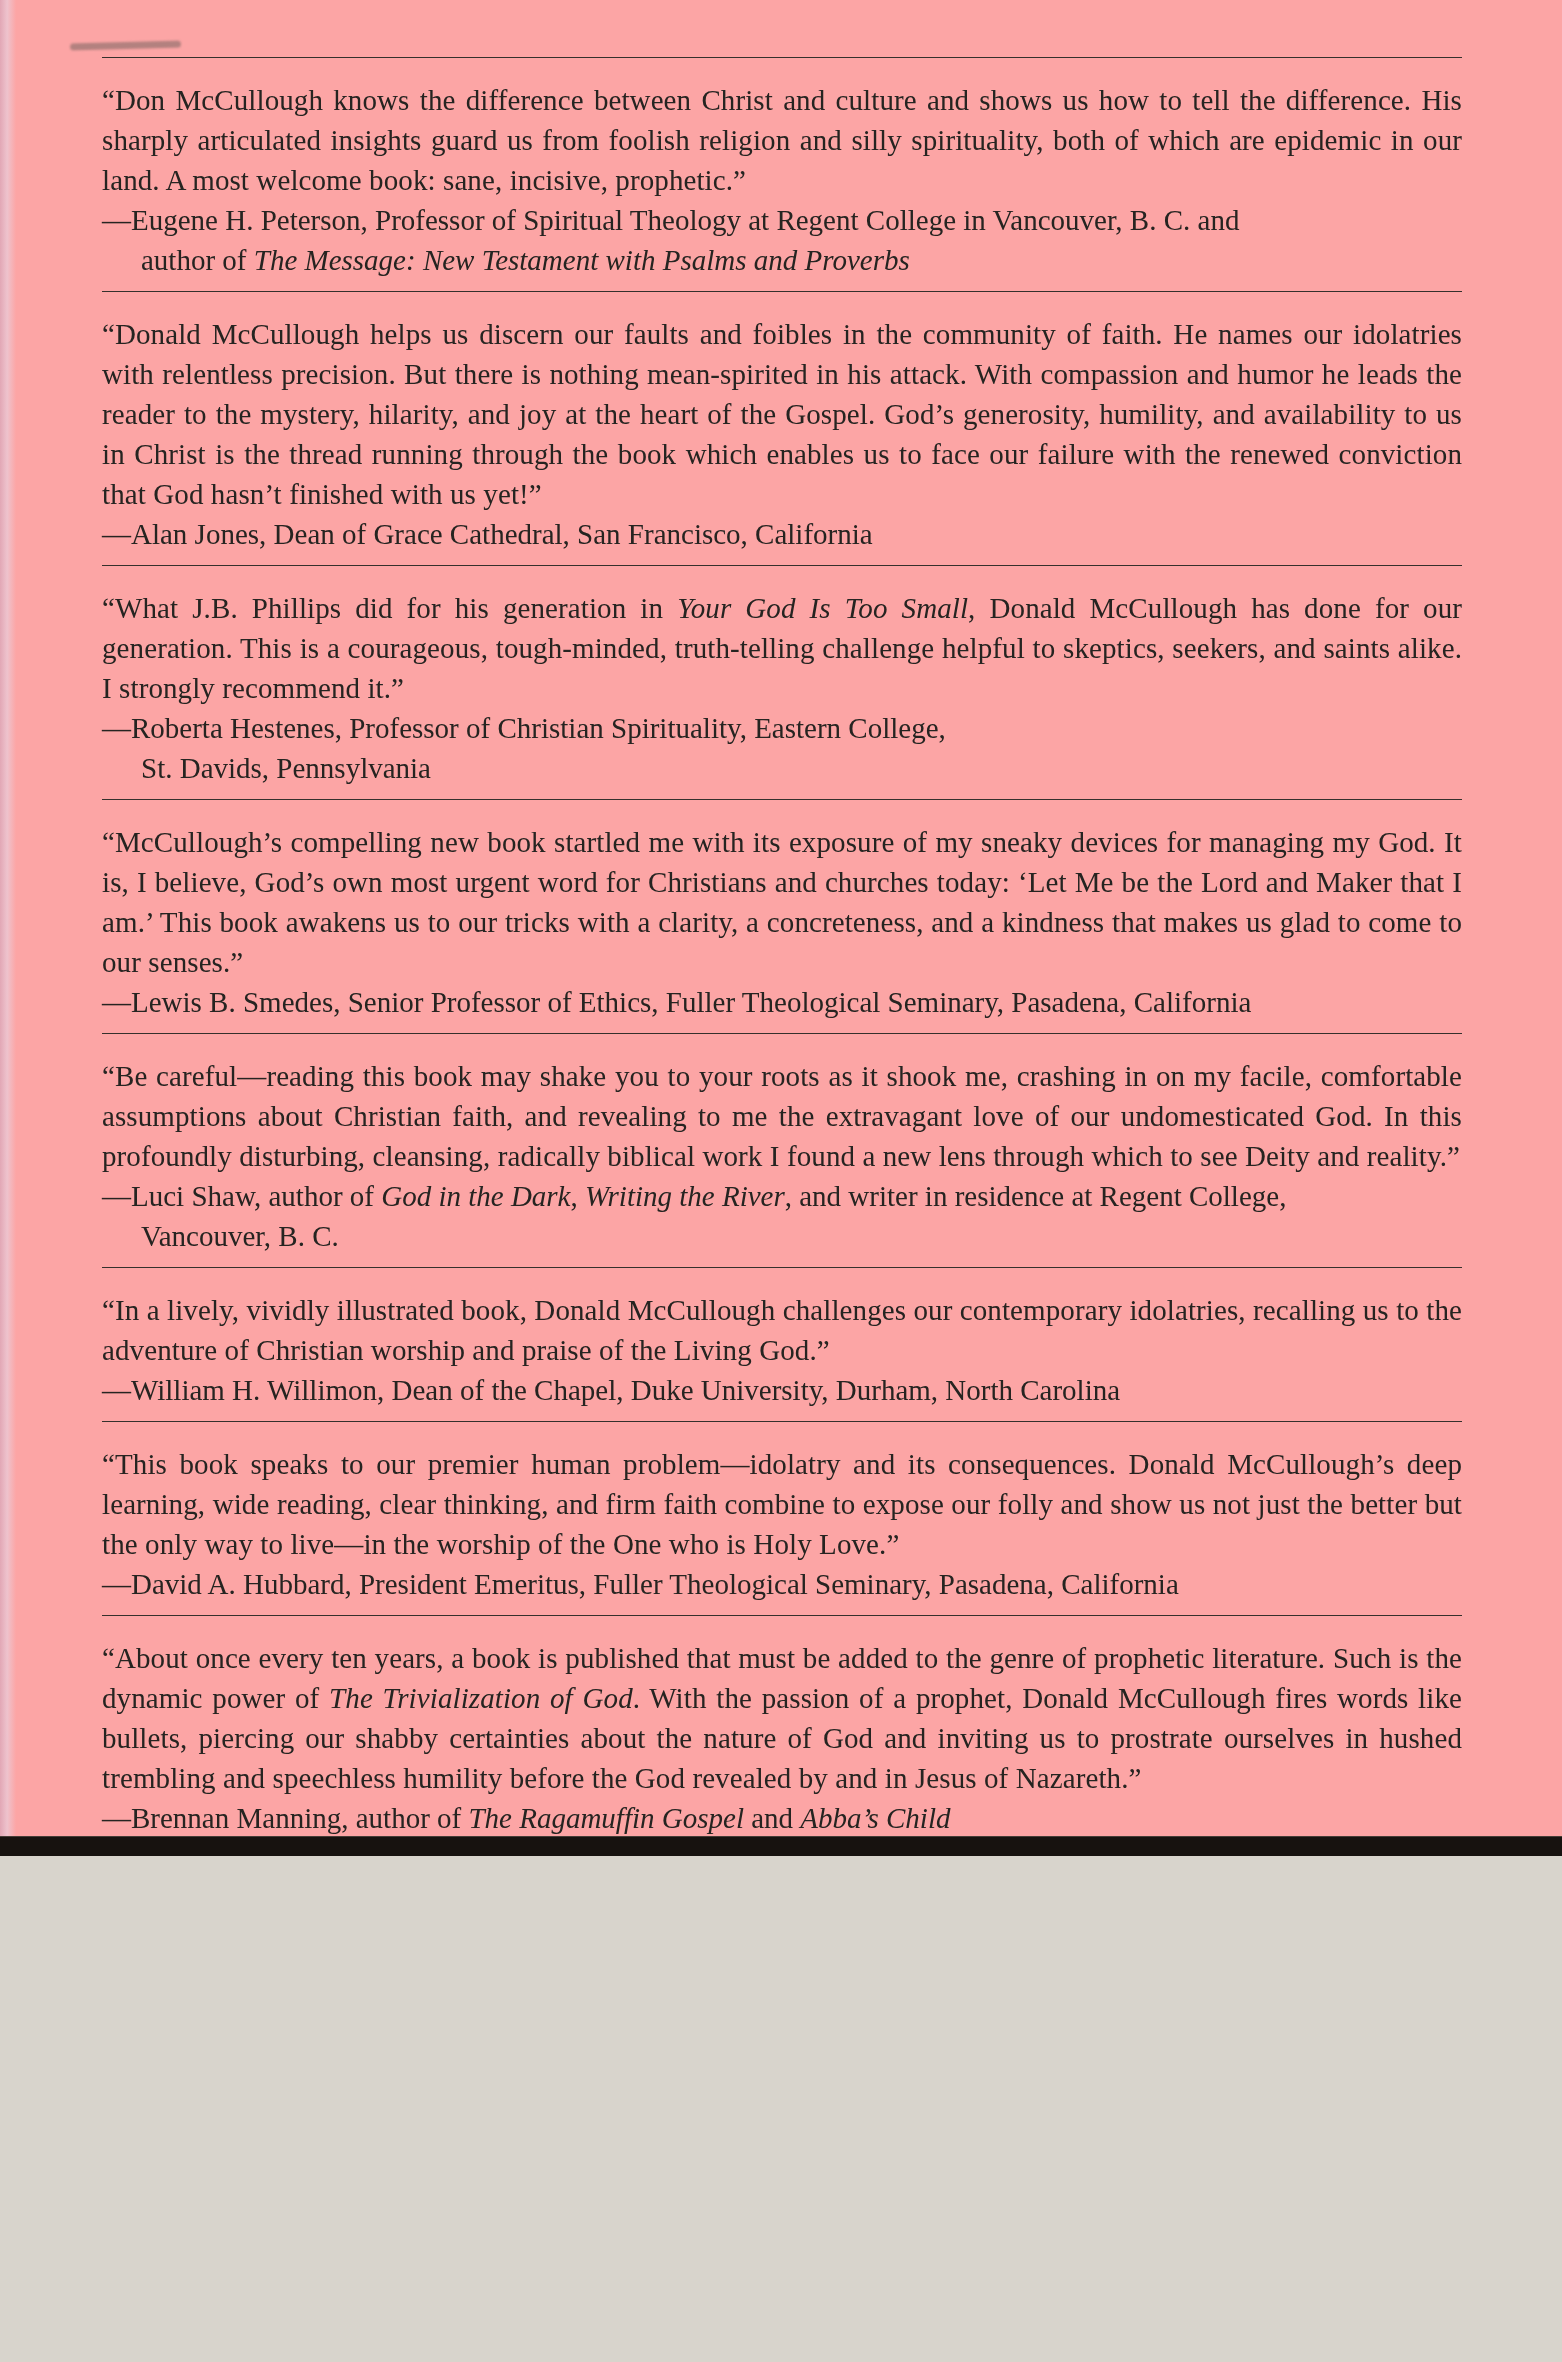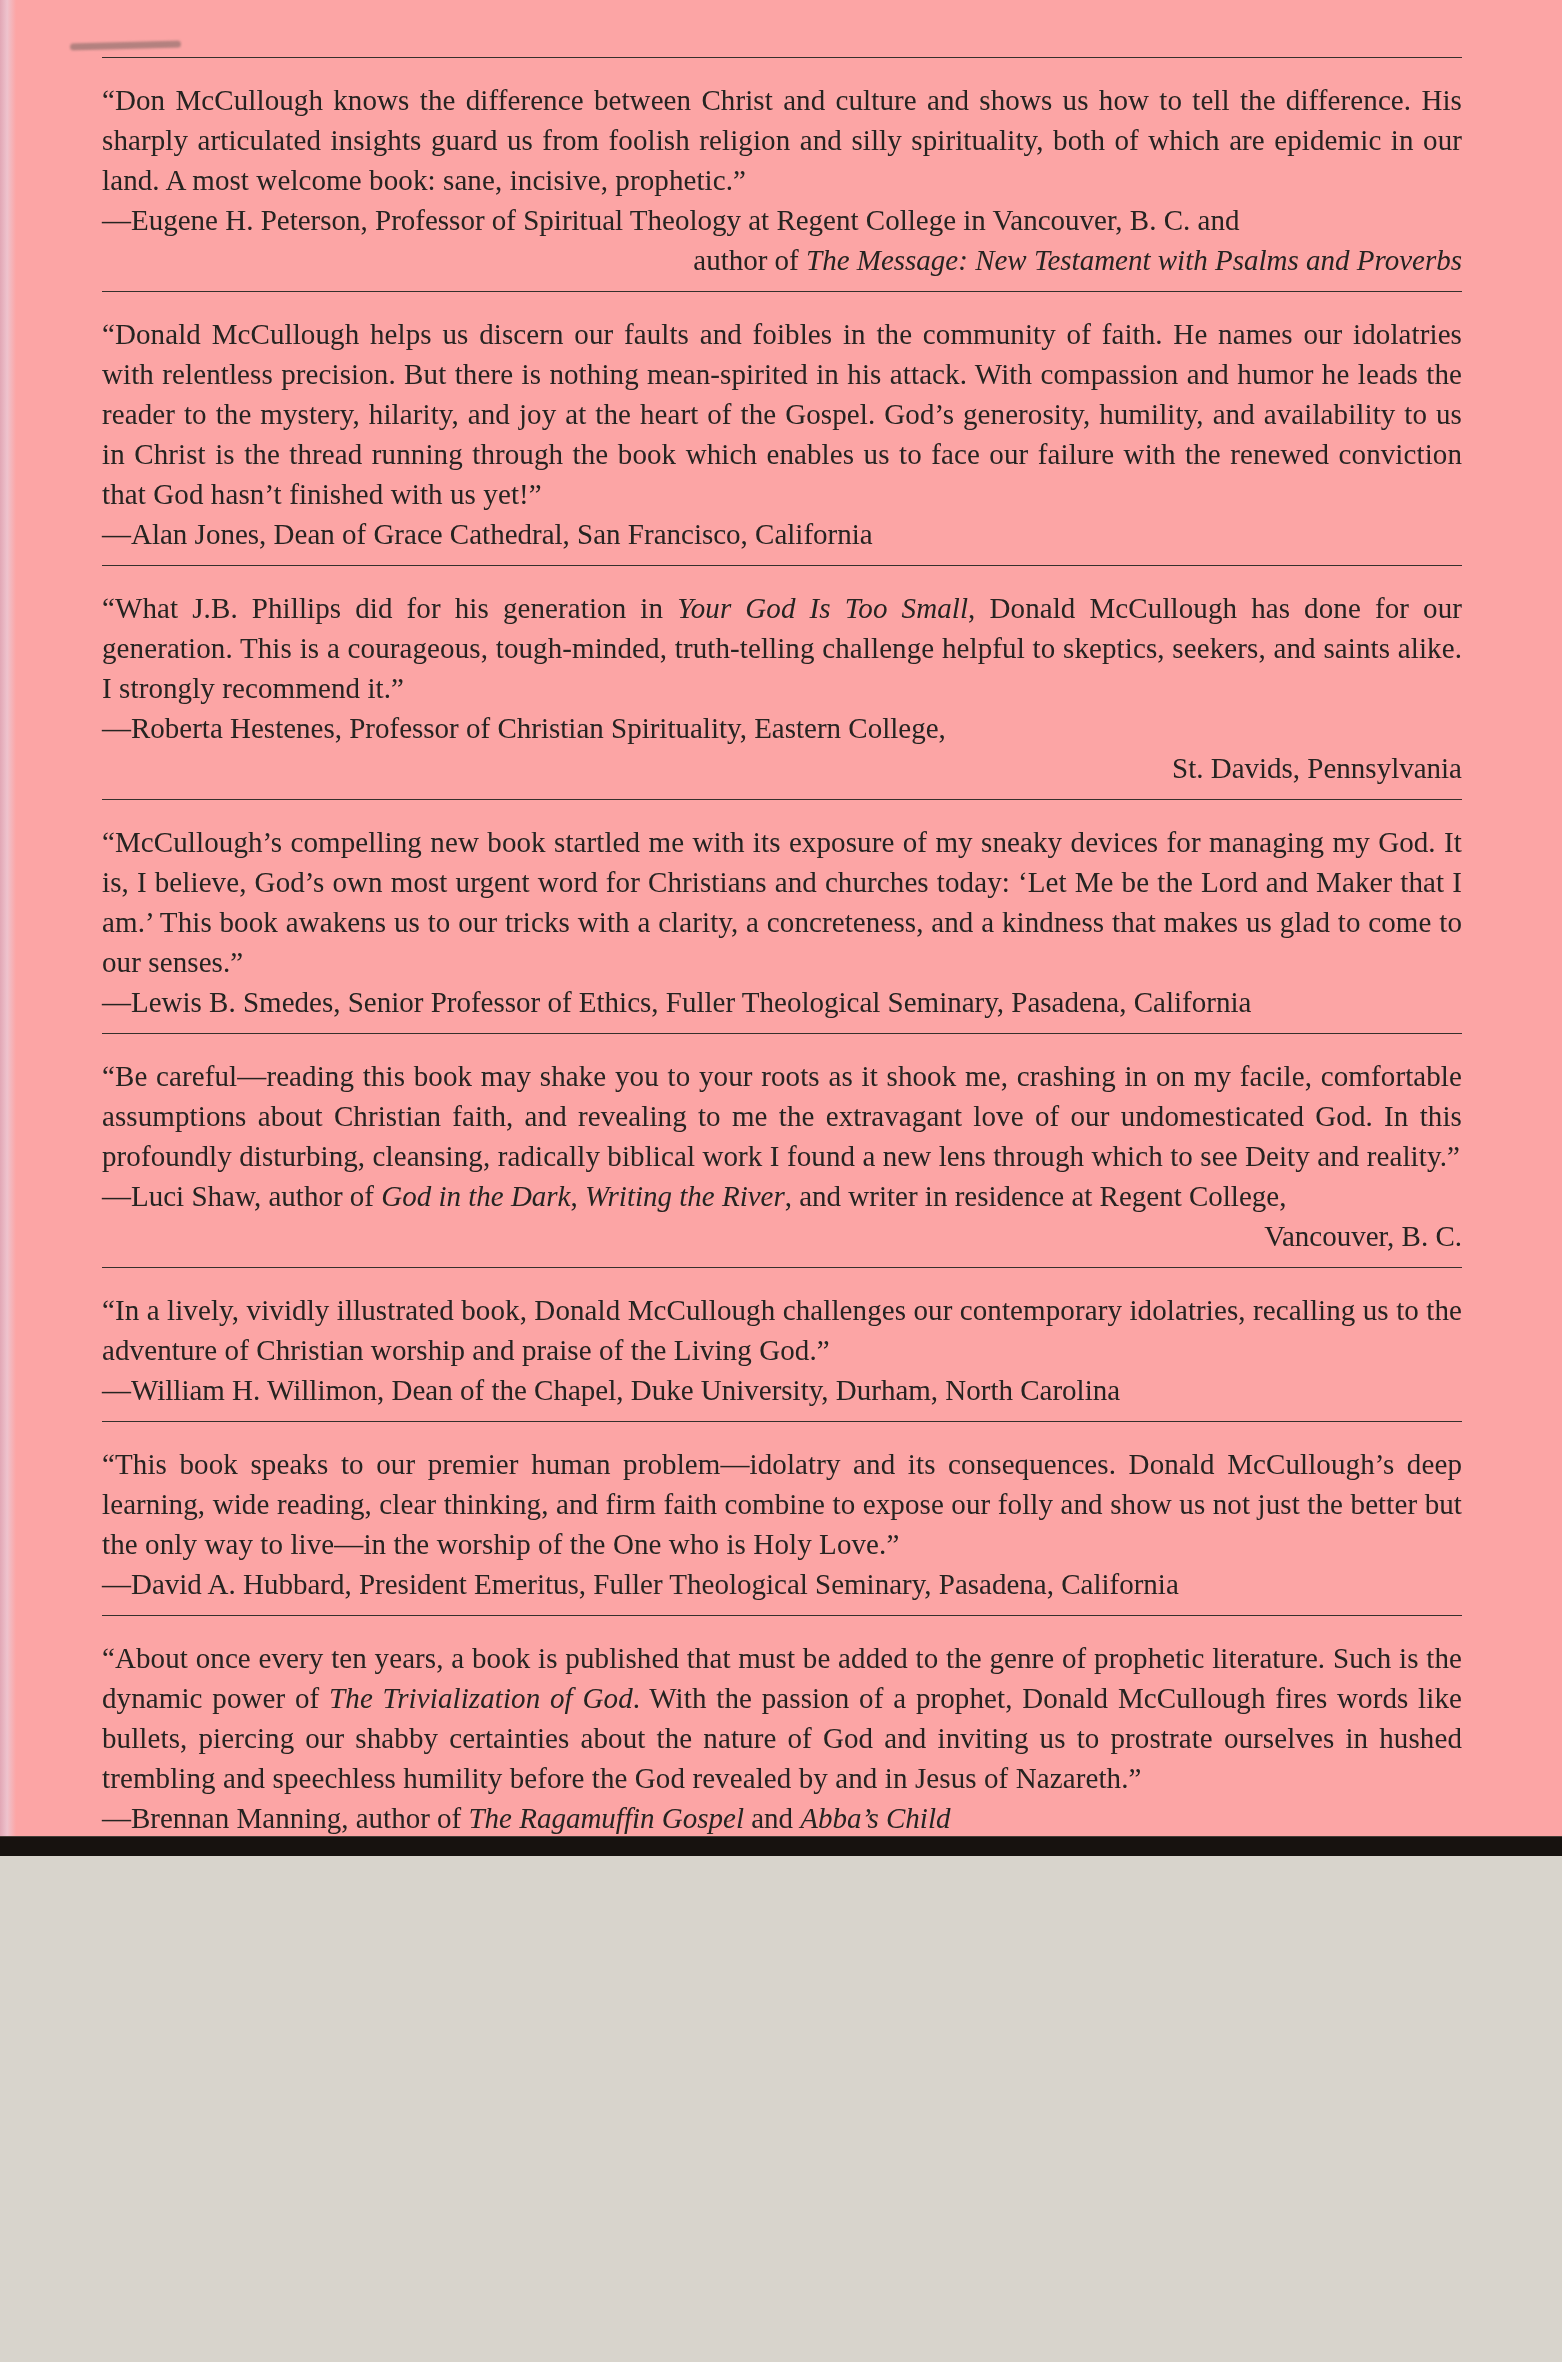--- a/index.html
+++ b/index.html
@@ -9,21 +9,21 @@
     font-family:"Liberation Serif", serif;
     padding-left:48px;
   }
   .content { position:absolute; left:102px; top:0; width:1360px; padding-top:57px; }
   .blurb { border-top:1.8px solid #35302c; padding:22px 0 11px 0; }
   .quote {
     margin:0; font-size:29px; line-height:40px; text-align:justify;
     letter-spacing:0.1px;
   }
   .attribution { margin:0; font-size:29px; line-height:40px; }
-  .attribution.indent { padding-left:39px;text-align:right; }
+  .attribution.indent { padding-left:39px; }
   .continued {
     position:absolute; top:1899px; right:138px;
     font-style:italic; font-size:27px; letter-spacing:0.7px; color:#474044;margin-left:48px;
   }
   .footer { position:absolute; left:889px; top:1984px; }
   .category {
     margin:0 0 4.6px 1.8px; font-family:Liberation Mono, monospace;
     font-size:23px; letter-spacing:0.6px; color:#3c3c3c;text-align:right;
   }
   .isbn {

